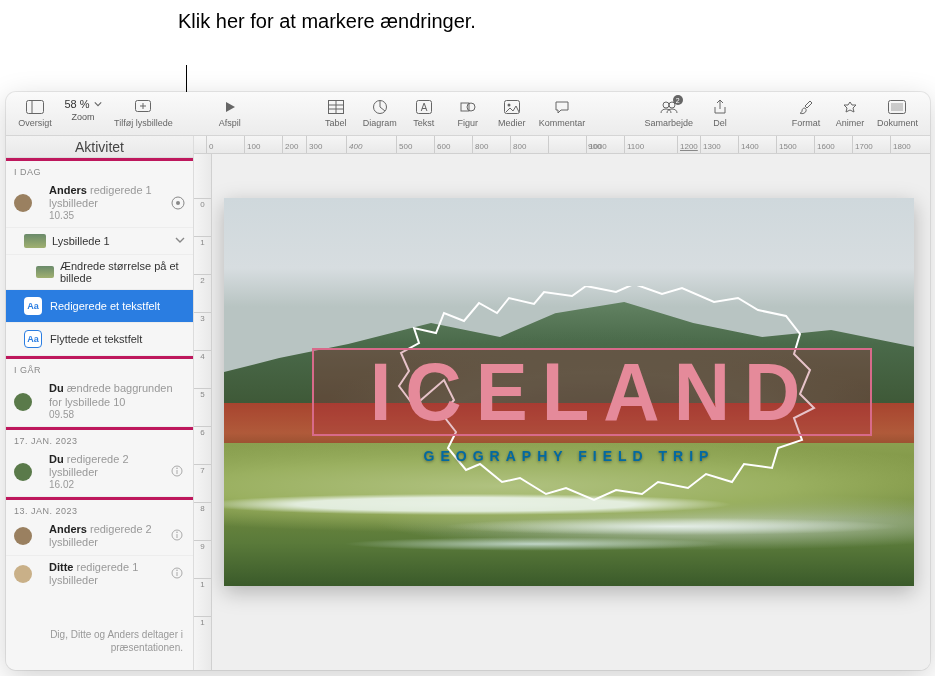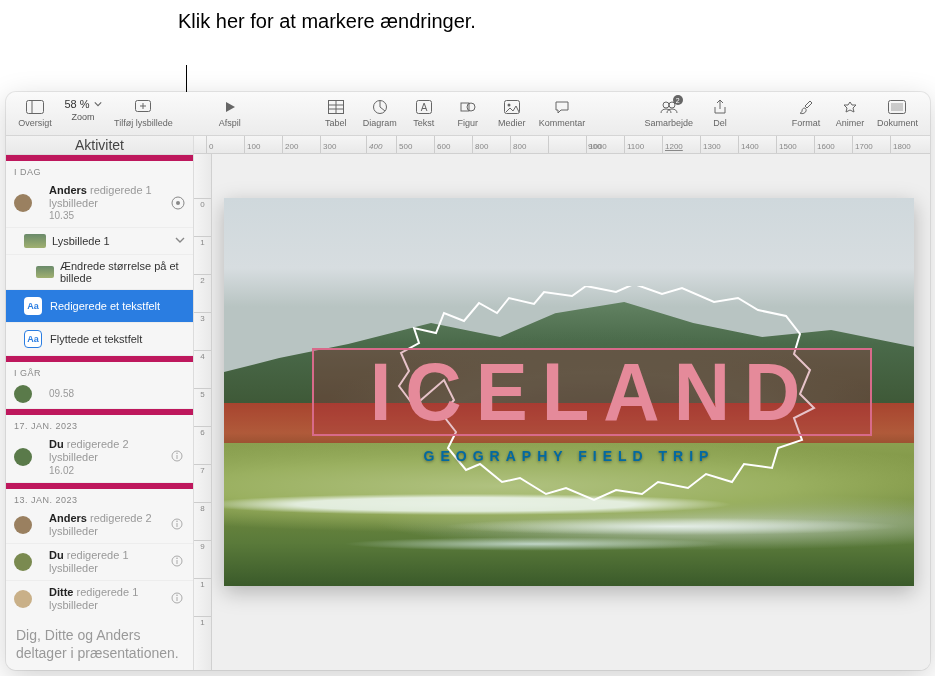--- a/index.html
+++ b/index.html
@@ -84,21 +84,21 @@
     display:flex; align-items:center; justify-content:center;
     background: linear-gradient(#f2f2f2,#e9e9e9);
     border-bottom: 1px solid #dcdcdc;
     font-size: 14px; color:#444;
   }
   .sb-section-hdr {
     font-size: 9px;
     letter-spacing: .5px;
     color:#888;
     padding: 6px 8px 2px 8px;
-    border-top: 6px solid #be185d;
+    border-top: 3px solid #be185d;
   }
   .sb-section-hdr:first-of-type { border-top:none; }
   .sb-row {
     display:flex; align-items:center; gap:17px;
     padding: 5px 8px;
     border-bottom: 1px solid #ededed;
     position: relative;
   }
   .sb-row.noborder { border-bottom:none; }
   .sb-row .avatar, .sb-row .thumb {
@@ -144,23 +144,24 @@
     color:#fff;
     display:flex; align-items:center; justify-content:center;
     font-size:9px; font-weight:700;
   }
   .sb-action.selected {
     background:#2a7de1; color:#fff;
   }
   .sb-action.selected .aicon { background:#fff; color:#2a7de1; }
   .sb-footer {
     margin-top:auto;
-    padding: 8px 10px 8px 10px;
-    font-size: 14px; color:#999;
+    padding: 8px 10px 16px 10px;
+    font-size: 10px; color:#999;
     line-height:1.3;
+    text-align:right;
   }
   
   .canvas-area {
     flex:1;
     display:flex; flex-direction:column;
     background:#efefef;
     position:relative;
   }
   .ruler-h {
     height: 18px;
@@ -465,20 +466,22 @@
       </div>
       <div class="sb-action">
         <span class="aicon" style="background:#fff;border:1px solid #2a7de1;color:#2a7de1">Aa</span>
         <span>Flyttede et tekstfelt</span>
       </div>
 
       <div class="sb-section-hdr">I GÅR</div>
       <div class="sb-row">
         <div class="avatar green"></div>
         <div class="text">
+          <span><b>Du</b>
+          <span style="color:#999">ændrede baggrunden for lysbillede 10</span></span>
           <span class="sub">09.58</span>
         </div>
       </div>
 
       <div class="sb-section-hdr">17. JAN. 2023</div>
       <div class="sb-row">
         <div class="avatar green"></div>
         <div class="text">
           <span><b>Du</b>
           <span style="color:#999">redigerede 2 lysbilleder</span></span>
@@ -499,32 +502,20 @@
         <div class="text"><b>Anders</b>
           <span style="color:#999">redigerede 2 lysbilleder</span></div>
         <span class="right-icon">
           <svg width="12" height="12" viewBox="0 0 12 12">
               <circle cx="6" cy="6" r="5" fill="none" stroke="#aaa"></circle>
               <line x1="6" y1="5" x2="6" y2="9" stroke="#aaa"></line>
               <circle cx="6" cy="3.2" r=".8" fill="#aaa"></circle>
             </svg>
         </span>
       </div>
-      <div class="sb-row">
-        <div class="avatar olive"></div>
-        <div class="text"><b>Du</b>
-          <span style="color:#999">redigerede 1 lysbilleder</span></div>
-        <span class="right-icon">
-          <svg width="12" height="12" viewBox="0 0 12 12">
-              <circle cx="6" cy="6" r="5" fill="none" stroke="#aaa"></circle>
-              <line x1="6" y1="5" x2="6" y2="9" stroke="#aaa"></line>
-              <circle cx="6" cy="3.2" r=".8" fill="#aaa"></circle>
-            </svg>
-        </span>
-      </div>
       <div class="sb-row noborder">
         <div class="avatar tan"></div>
         <div class="text"><b>Ditte</b>
           <span style="color:#999">redigerede 1 lysbilleder</span></div>
         <span class="right-icon">
           <svg width="12" height="12" viewBox="0 0 12 12">
               <circle cx="6" cy="6" r="5" fill="none" stroke="#aaa"></circle>
               <line x1="6" y1="5" x2="6" y2="9" stroke="#aaa"></line>
               <circle cx="6" cy="3.2" r=".8" fill="#aaa"></circle>
             </svg>
@@ -532,30 +523,30 @@
       </div>
 
       <div class="sb-footer">Dig, Ditte og Anders deltager i præsentationen.</div>
     </div>
 
     <div class="canvas-area">
       <div class="ruler-h" id="rulerH">
           <div class="tick" style="left: 12px;">0</div>
           <div class="tick" style="left: 50px;">100</div>
           <div class="tick" style="left: 88px;">200</div>
-          <div class="tick" style="left: 126px;">300</div>
-          <div class="tick" style="left: 172px; font-style: italic;">400</div>
+          <div class="tick" style="left: 112px;">300</div>
+          <div class="tick" style="left: 152px; font-style: italic;">400</div>
           <div class="tick" style="left: 202px;">500</div>
           <div class="tick" style="left: 240px;">600</div>
           <div class="tick" style="left: 278px;">800</div>
           <div class="tick" style="left: 316px;">800</div>
           <div class="tick" style="left: 354px; padding-left: 39px;">900</div>
           <div class="tick" style="left: 392px;">1000</div>
           <div class="tick" style="left: 430px;">1100</div>
-          <div class="tick" style="left: 468px; text-decoration: underline;">1200</div>
+          <div class="tick" style="left: 483px; text-decoration: underline;">1200</div>
           <div class="tick" style="left: 506px;">1300</div>
           <div class="tick" style="left: 544px;">1400</div>
           <div class="tick" style="left: 582px;">1500</div>
           <div class="tick" style="left: 620px;">1600</div>
           <div class="tick" style="left: 658px;">1700</div>
           <div class="tick" style="left: 696px;">1800</div>
         </div>
       <div class="canvas-body">
         <div class="ruler-v" id="rulerV">
             <div class="tick" style="top: 44px;">0</div>

